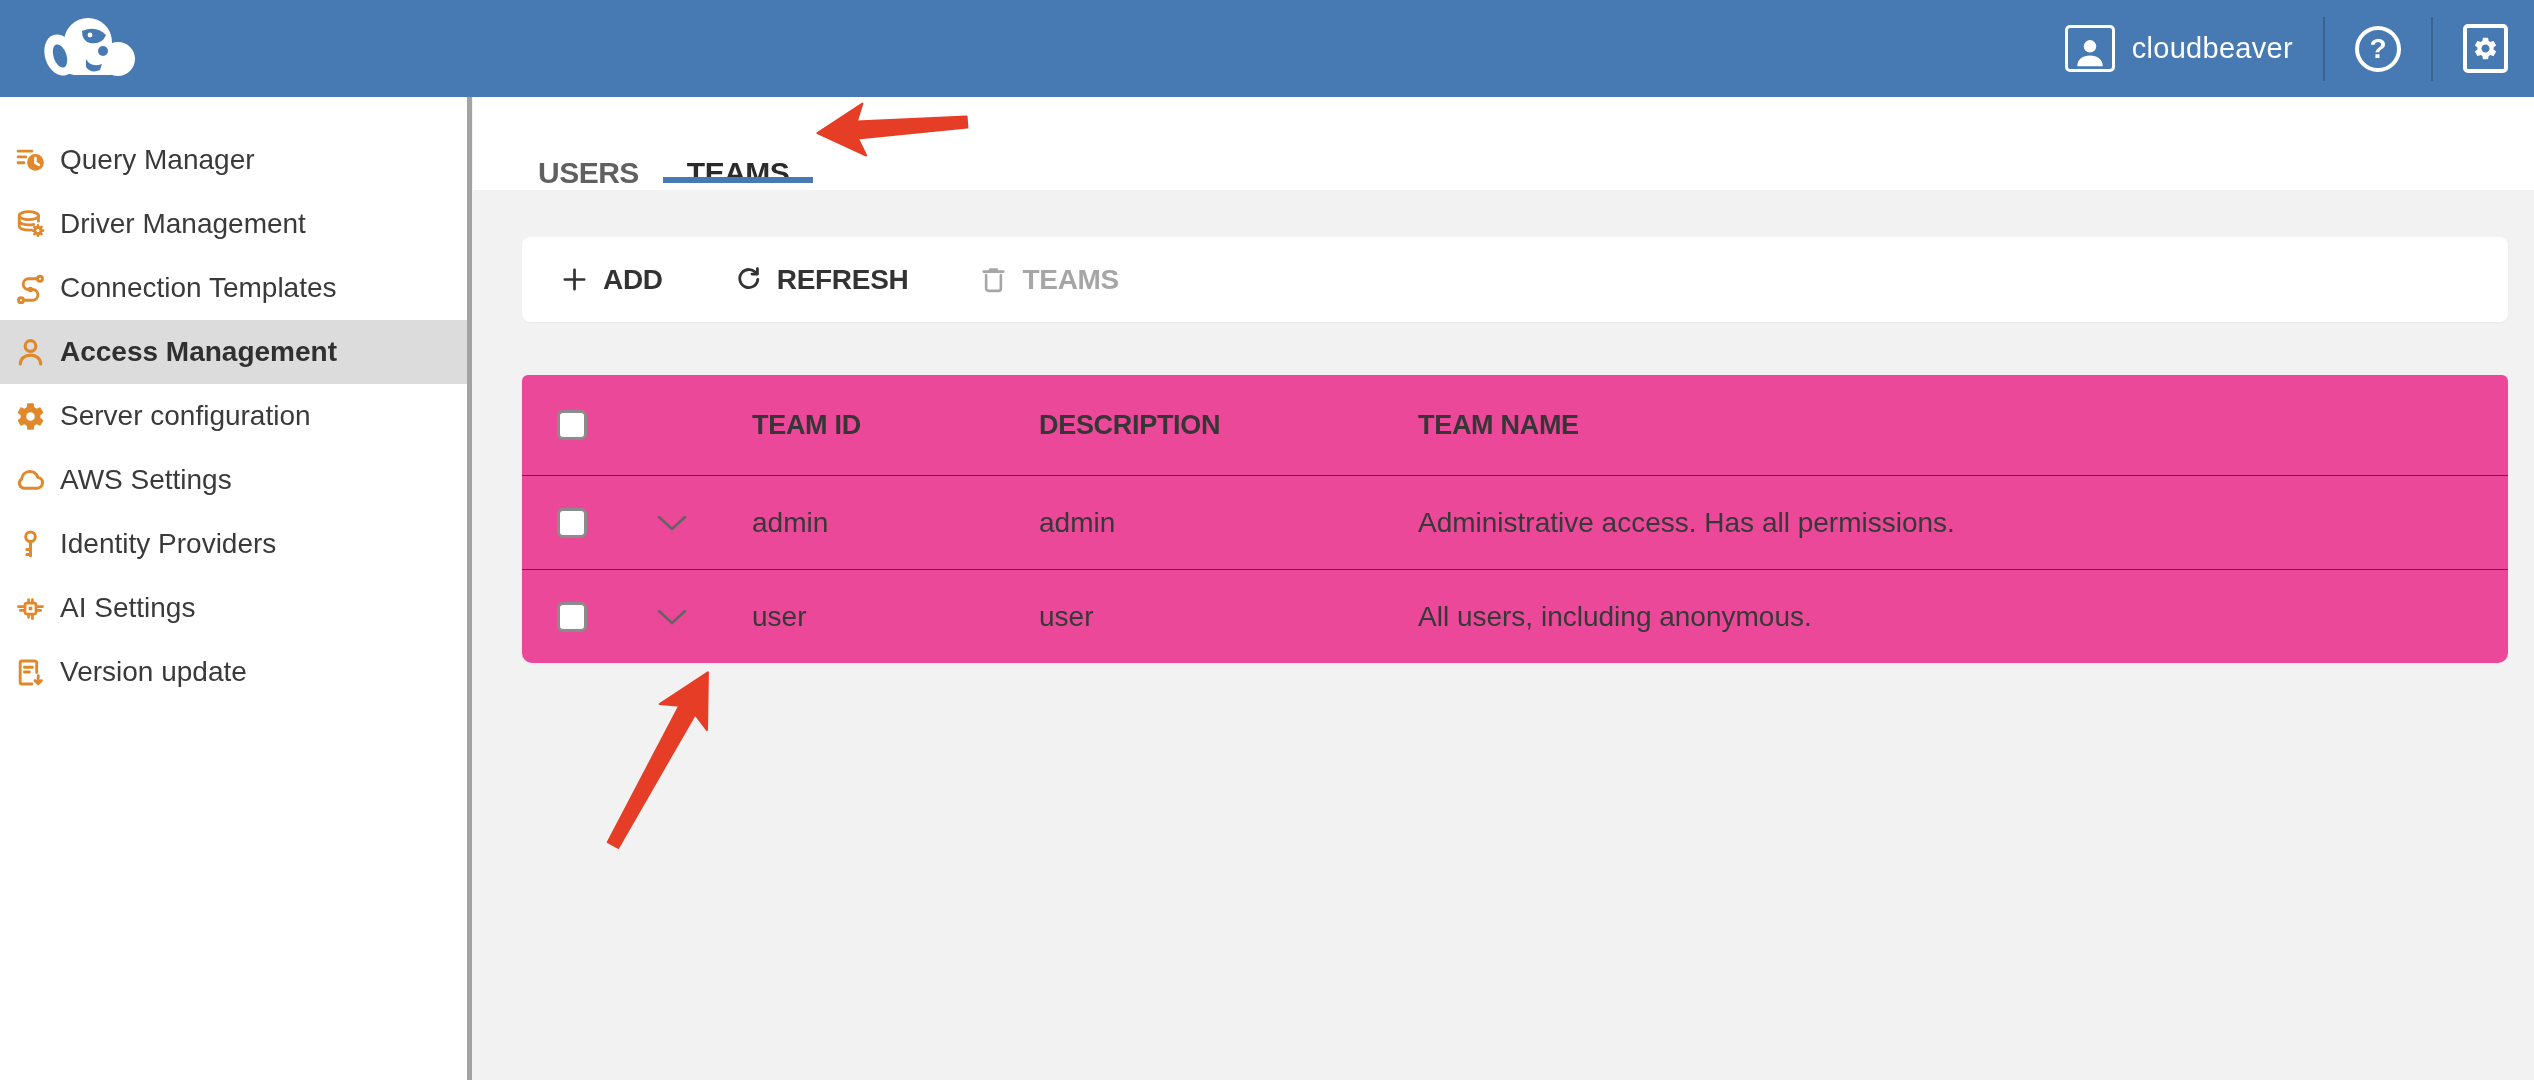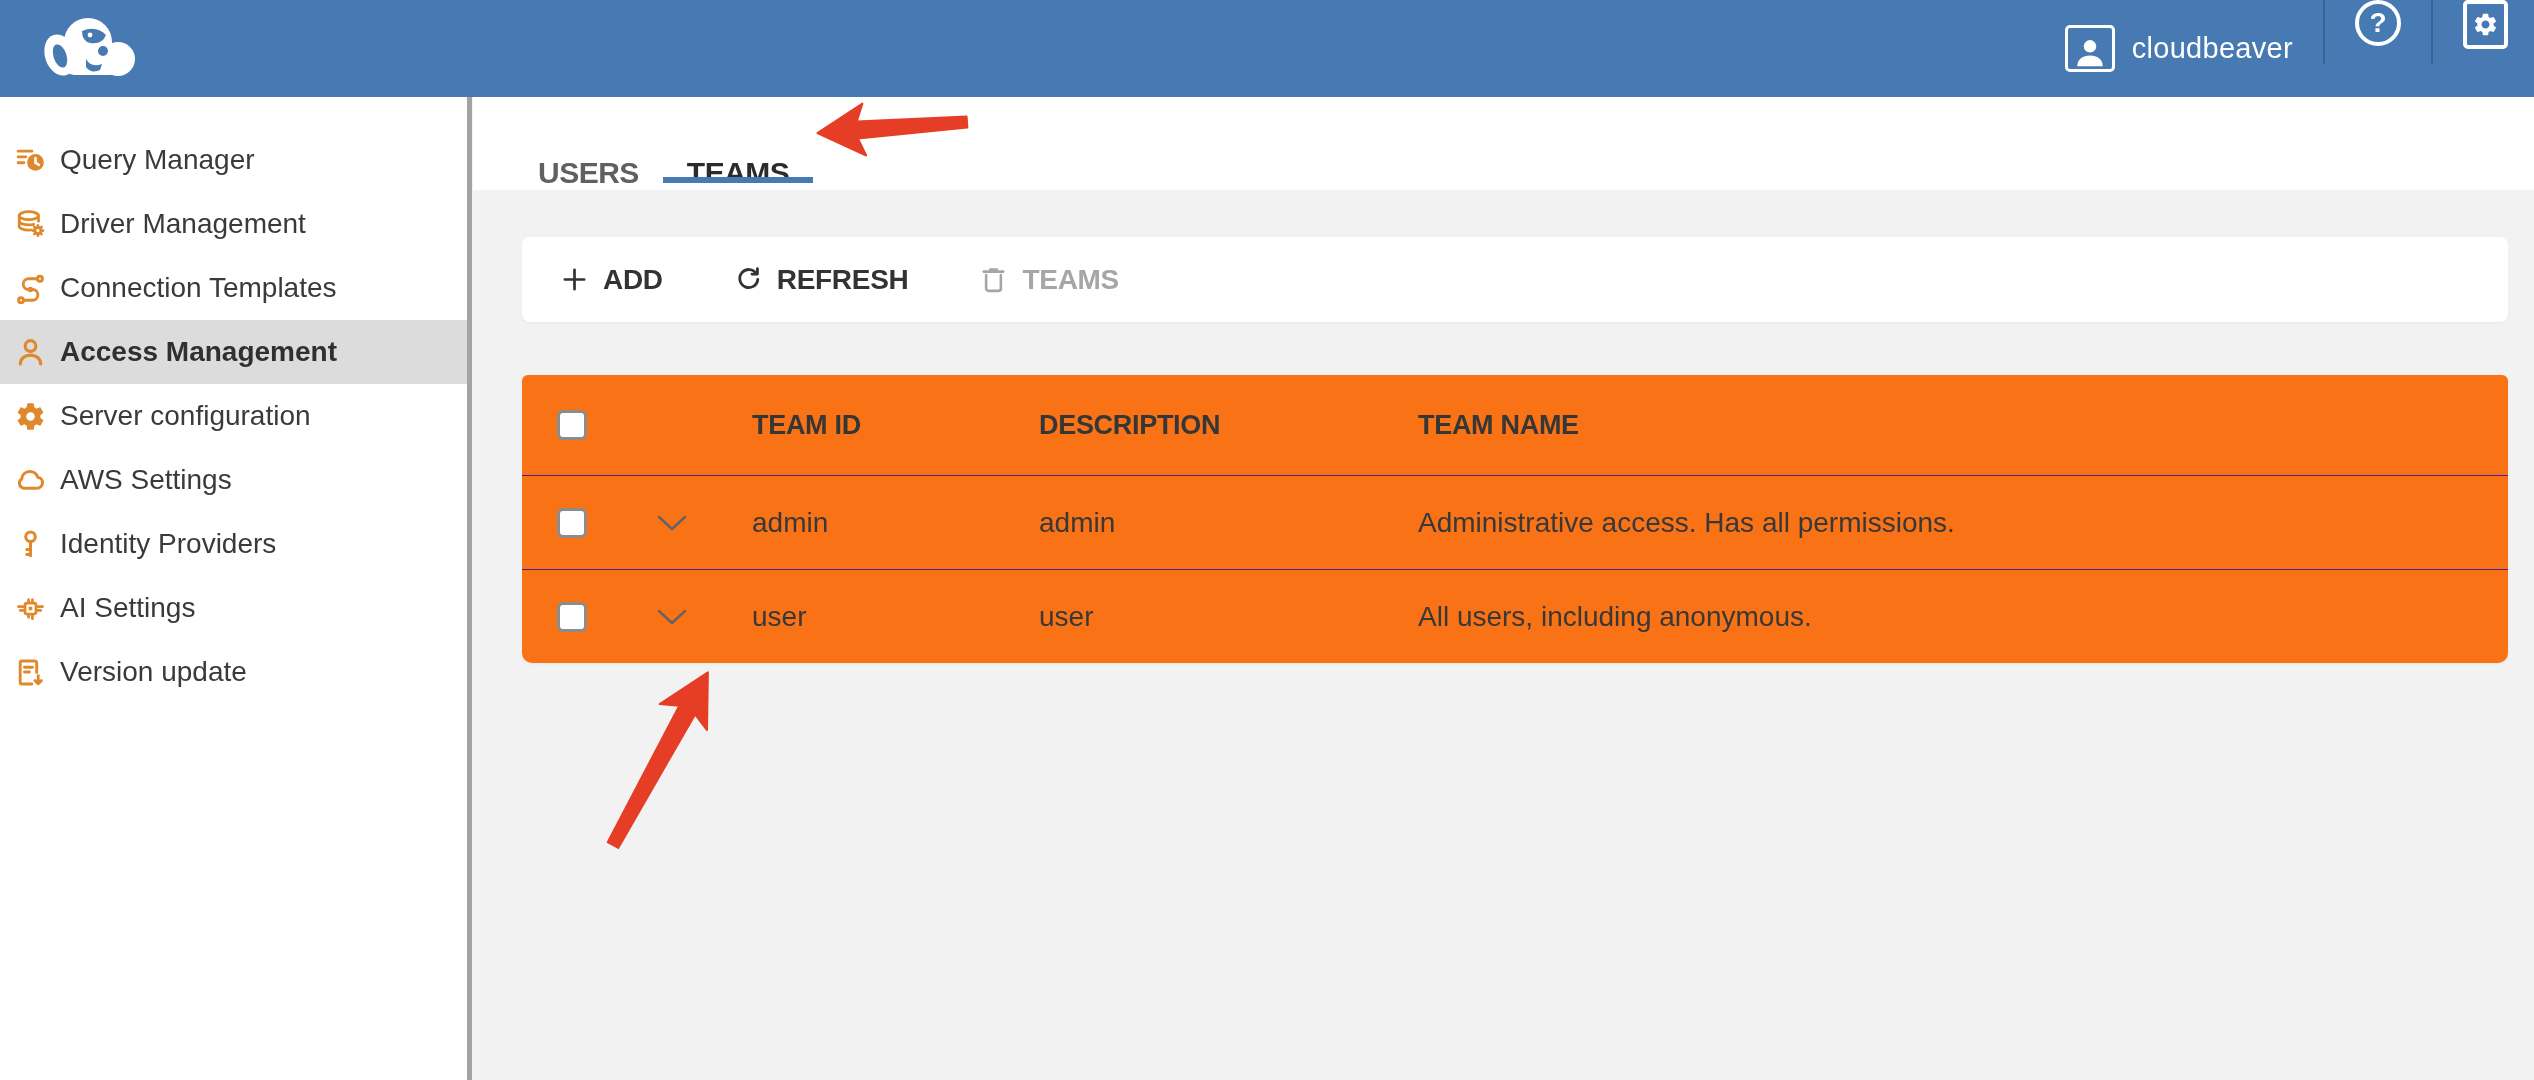--- a/index.html
+++ b/index.html
@@ -4,21 +4,21 @@
 <style>
   html,body{margin:0;padding:0;}
   body{
     width:2534px;height:1080px;position:relative;overflow:hidden;
     font-family:"Liberation Sans",sans-serif;
     background:var(--content-bg,#F2F2F2);
   }
   
   .topbar{position:absolute;left:0;top:0;width:2534px;height:97px;background:var(--header-bg,#4779B2);}
   .logo{position:absolute;left:36px;top:9px;width:106px;height:80px;}
-  .topbar-right{position:absolute;right:26px;top:0;height:97px;display:flex;}
+  .topbar-right{position:absolute;right:26px;top:0;height:97px;display:flex;align-items:center;}
   .user-chip{display:flex;align-items:center;gap:17px;}
   .avatar-box{width:44px;height:41px;border:3px solid #fff;border-radius:5px;display:flex;align-items:flex-end;justify-content:center;overflow:hidden;}
   .username{color:#fff;font-size:29px;letter-spacing:.3px;}
   .top-divider{width:2px;height:64px;background:rgba(0,0,0,.18);margin:0 30px;}
   .help-circle{width:38px;height:38px;border:4px solid #fff;border-radius:50%;color:#fff;font-size:28px;font-weight:bold;display:flex;align-items:center;justify-content:center;line-height:1;}
   .gear-box{width:37px;height:41px;border:4px solid #fff;border-radius:5px;display:flex;align-items:center;justify-content:center;}
   
   .sidebar{position:absolute;left:0;top:97px;width:472px;height:983px;background:#fff;border-right:5px solid #a3a3a3;box-sizing:border-box;padding-top:31px;}
   .side-item{height:64px;display:flex;align-items:center;padding-left:14px;gap:13px;font-size:28px;color:#3a3a3a;cursor:pointer;}
   .side-item svg{width:33px;height:33px;flex:none;color:var(--accent,#E0892C);}
@@ -27,21 +27,21 @@
   .tabbar{position:absolute;left:473px;top:97px;width:2061px;height:93px;background:#fff;display:flex;padding-left:41px;box-sizing:border-box;align-items:flex-end;}
   .tab{position:relative;display:flex;align-items:center;padding:0 24px;font-size:30px;font-weight:bold;letter-spacing:-.5px;color:#606060;cursor:pointer;}
   .tab.active{color:#2b2b2b;}
   .tab.active::after{content:"";position:absolute;left:0;right:0;bottom:7px;height:6px;background:var(--header-bg,#4779B2);}
   
   .toolbar{position:absolute;left:522px;top:237px;width:1986px;height:85px;background:#fff;border-radius:8px;display:flex;align-items:center;padding-left:37px;gap:70px;box-sizing:border-box;box-shadow:0 1px 2px rgba(0,0,0,.04);}
   .tool-btn{display:flex;align-items:center;gap:13px;font-size:28px;font-weight:bold;letter-spacing:-.3px;color:#333;cursor:pointer;background:none;border:none;padding:0;font-family:inherit;}
   .tool-btn svg{width:31px;height:31px;}
   .tool-btn.disabled{color:#a6a6a6;cursor:default;}
   
-  .teams-table{position:absolute;left:522px;top:375px;width:1986px;background:#f97316;border-radius:6px 6px 10px 10px;box-shadow:0 1px 3px rgba(0,0,0,.05);}
+  .teams-table{position:absolute;left:522px;top:375px;width:1986px;background:#ec4899;border-radius:6px 6px 10px 10px;box-shadow:0 1px 3px rgba(0,0,0,.05);}
   .tgrid{display:grid;grid-template-columns:100px 100px 287px 379px 1fr;align-items:center;}
   .thead{height:100px;}
   .trow{height:93px;border-top:1px solid #4c1d95;}
   .th{font-size:27px;font-weight:bold;letter-spacing:-.3px;color:#363636;padding-left:30px;}
   .td{font-size:28px;color:#383838;padding-left:30px;}
   .cb-cell,.chev-cell{display:flex;justify-content:center;align-items:center;}
   .checkbox{width:30px;height:30px;border:3.5px solid #8c8c8c;border-radius:6px;background:#fff;box-sizing:border-box;cursor:pointer;}
   .chevron{width:34px;height:20px;cursor:pointer;}
   
   .annot{position:absolute;pointer-events:none;}

